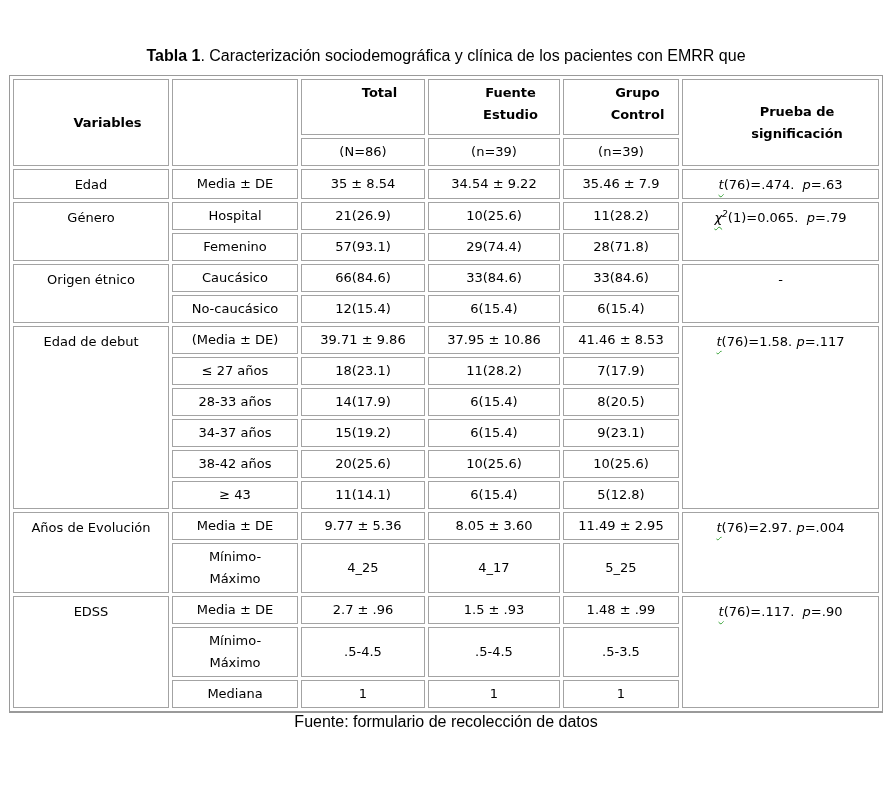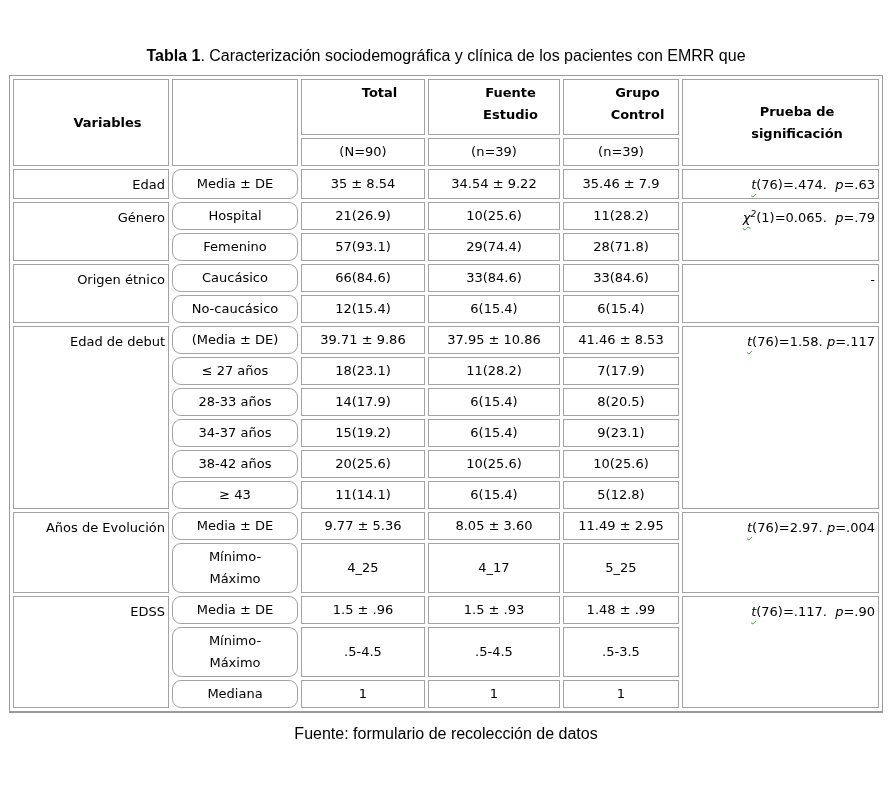--- a/index.html
+++ b/index.html
@@ -50,39 +50,39 @@
     text-align: center;
     vertical-align: middle;
     font-weight: normal;
     overflow: hidden;
   }
   .bold { font-weight: bold; padding-left: 36px; }
   .prewrap { white-space: pre-line; margin-top: 13px; }
   thead tr.h1 th { height: 50px; }
   thead th.group-head { vertical-align: top; }
   thead th.span-head { vertical-align: middle; }
-  td.var-cell, td.stat-cell { vertical-align: top; padding-top: 4px; text-align: right; }
-  td.cat-cell { white-space: pre-line; border-radius: 9px; }
+  td.var-cell, td.stat-cell { vertical-align: top; padding-top: 4px; }
+  td.cat-cell { white-space: pre-line; }
   .it { font-style: italic; }
   sup { font-size: 9px; line-height: 0; }
   .sq {
     text-decoration: underline;
     text-decoration-style: wavy;
     text-decoration-color: #2f9e2f;
     text-decoration-thickness: 1px;
     text-underline-offset: 4px;
     text-decoration-skip-ink: none;
   }
 
   
   .footer {
     text-align: center;
     font-family: "Liberation Sans", sans-serif;
     font-size: 16px;
-    margin-top: 12px;
+    margin-top: 0;
     color: #000000;
   }
 </style>
 </head>
 <body>
 
 <div class="page">
 
   <div class="title">
     <div class="title-line"><span class="title-bold">Tabla 1</span><span>. Caracterización sociodemográfica y clínica de los pacientes con EMRR que</span></div>
@@ -103,21 +103,21 @@
           <th rowspan="2" class="bold span-head">Variables</th>
           <th rowspan="2" class="span-head"></th>
           <th class="bold group-head">Total</th>
           <th class="bold group-head">Fuente Estudio</th>
           <th class="bold group-head prewrap">Grupo
 Control</th>
           <th rowspan="2" class="bold span-head prewrap">Prueba de
 significación</th>
         </tr>
         <tr class="h2">
-          <th>(N=90)</th>
+          <th>(N=86)</th>
           <th>(n=39)</th>
           <th>(n=39)</th>
         </tr>
       </thead>
       <tbody>
           <tr>
             <td class="var-cell" rowspan="1">Edad</td>
             <td class="cat-cell">Media ± DE</td>
             <td class="val-cell">35 ± 8.54</td>
             <td class="val-cell">34.54 ± 9.22</td>
@@ -201,21 +201,21 @@
           <tr>
             <td class="cat-cell">Mínimo-
 Máximo</td>
             <td class="val-cell">4_25</td>
             <td class="val-cell">4_17</td>
             <td class="val-cell">5_25</td>
           </tr>
           <tr>
             <td class="var-cell" rowspan="3">EDSS</td>
             <td class="cat-cell">Media ± DE</td>
-            <td class="val-cell">1.5 ± .96</td>
+            <td class="val-cell">2.7 ± .96</td>
             <td class="val-cell">1.5 ± .93</td>
             <td class="val-cell">1.48 ± .99</td>
             <td class="stat-cell" rowspan="3"><span class="it sq">t</span><span>(76)=.117.&nbsp; </span><span class="it">p</span><span>=.90</span></td>
           </tr>
           <tr>
             <td class="cat-cell">Mínimo-
 Máximo</td>
             <td class="val-cell">.5-4.5</td>
             <td class="val-cell">.5-4.5</td>
             <td class="val-cell">.5-3.5</td>

